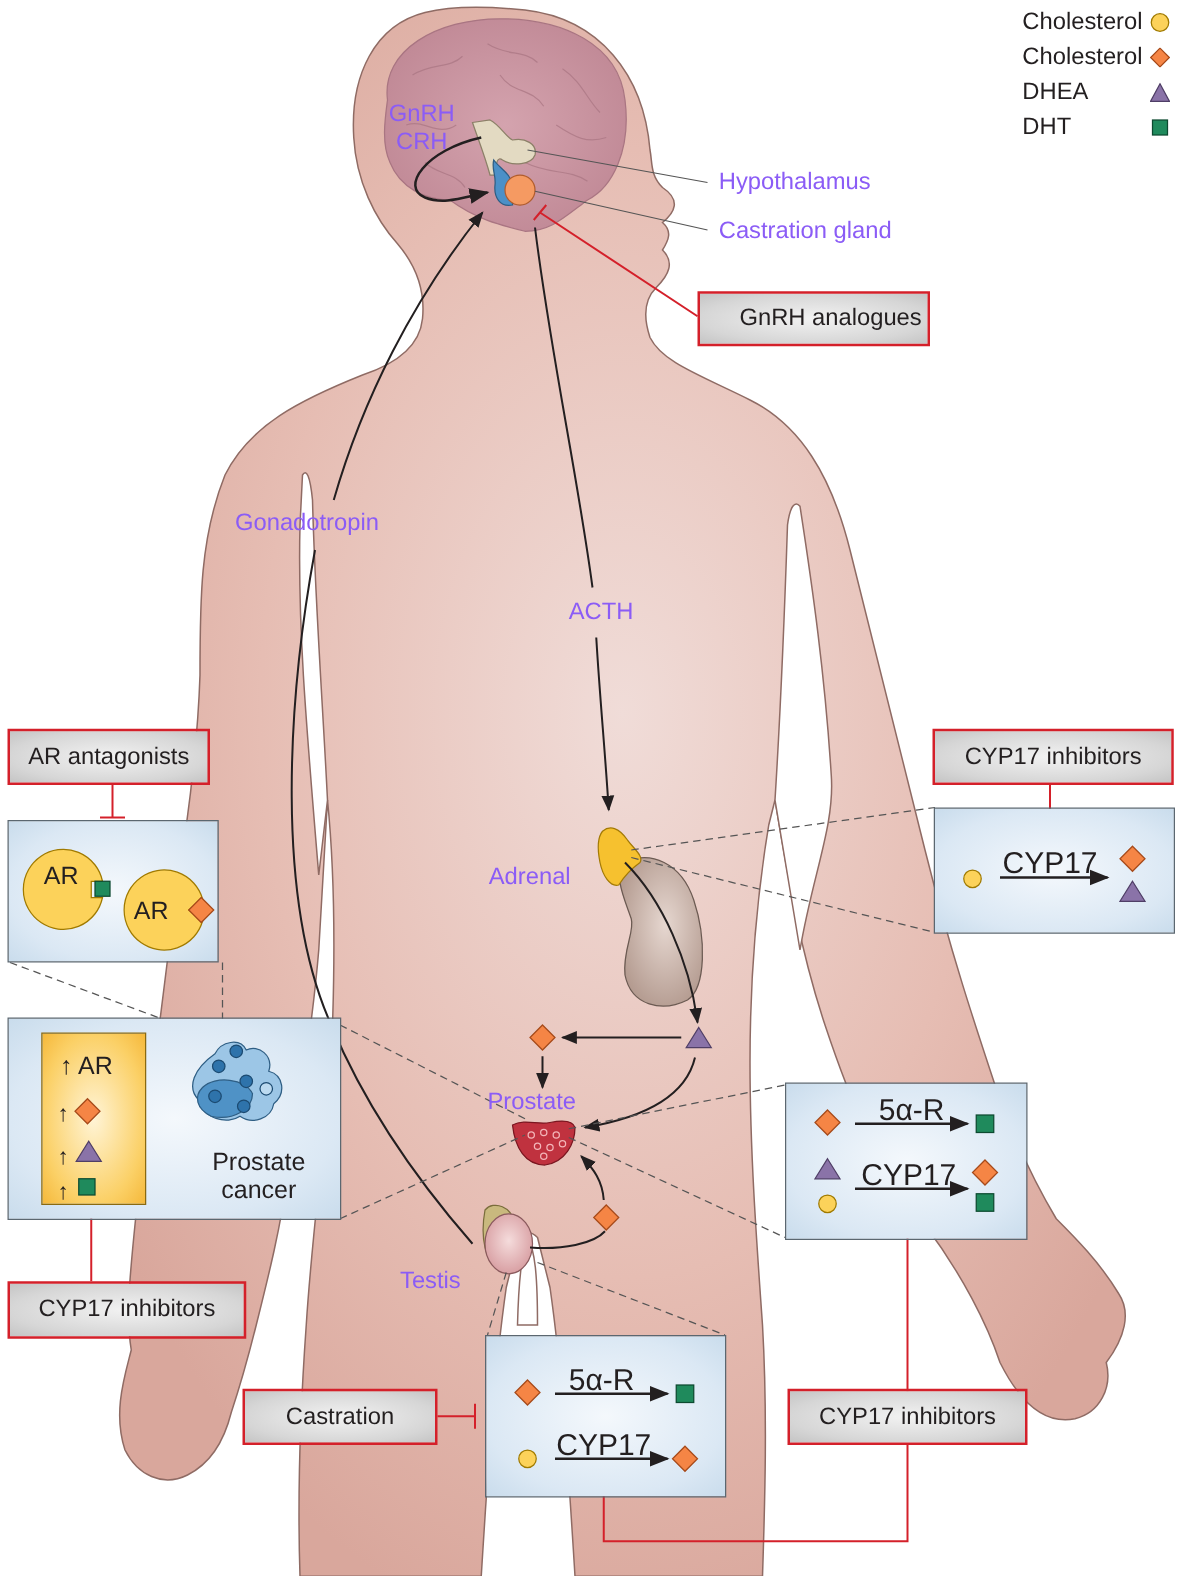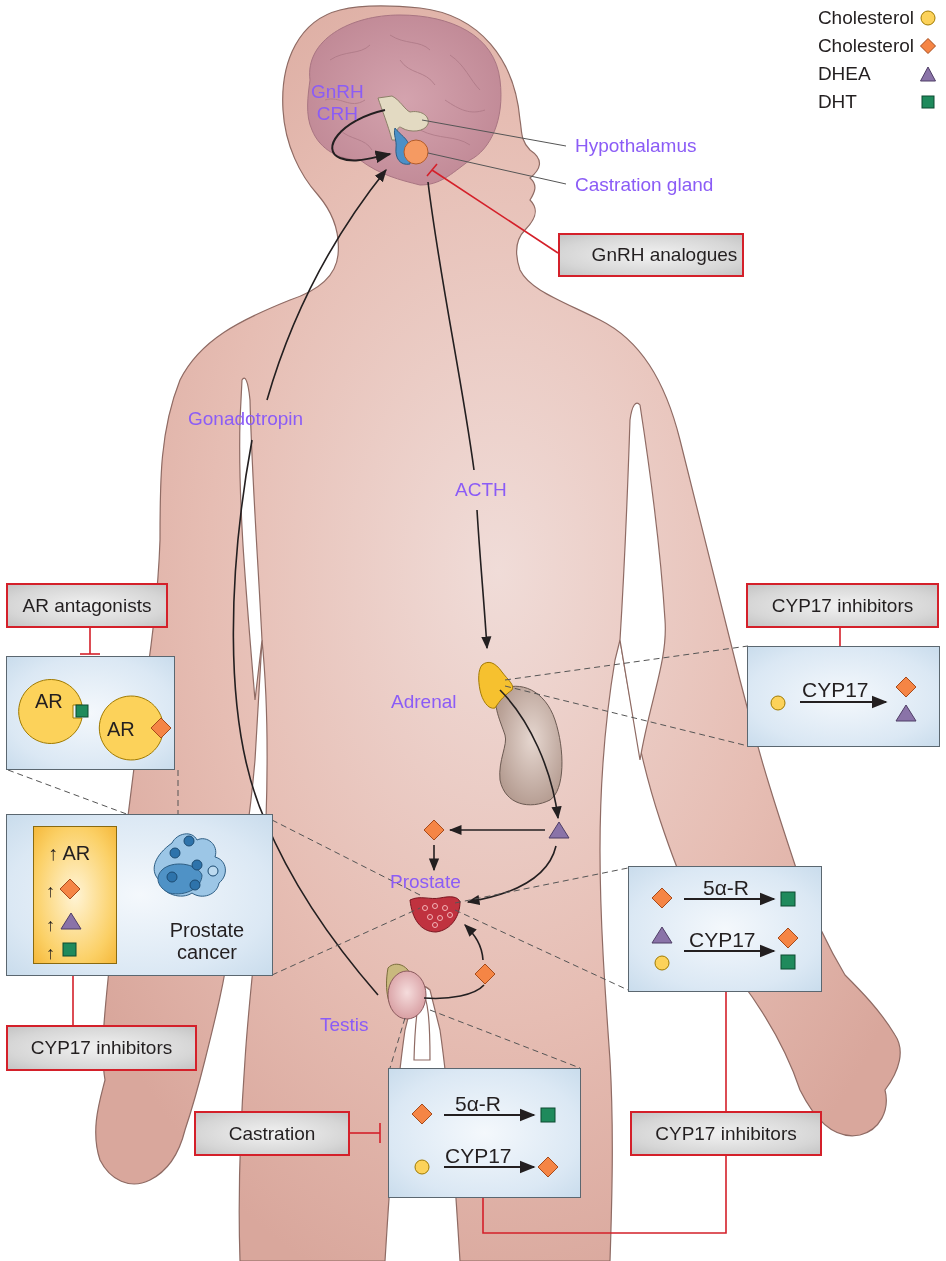--- a/index.html
+++ b/index.html
@@ -7,21 +7,21 @@
   #stage{position:absolute;left:0;top:0;width:946px;height:1261px;}
   svg text{font-family:"Liberation Sans",sans-serif;fill:#231f20;}
   .lbl{position:absolute;font-size:19px;line-height:1;white-space:nowrap;color:#8b5cf6;}
   .drug{position:absolute;border:2px solid #d4202a;background:radial-gradient(ellipse at center,#f2f2f2 0%,#d6d6d6 70%,#c4c4c4 100%);
         display:flex;align-items:center;justify-content:center;font-size:19px;color:#231f20;box-sizing:border-box;white-space:nowrap;}
   .panel{position:absolute;border:1.5px solid #5b6770;background:radial-gradient(ellipse at center,#f4f8fc 0%,#dbe8f4 70%,#c9dcec 100%);box-sizing:border-box;}
   .legend{position:absolute;right:10px;top:4px;text-align:right;}
   .legend .row{display:flex;justify-content:space-between;align-items:center;height:28px;font-size:19px;}
   .legend .row span.t{margin-right:6px;}
   .sym{display:inline-block;width:16px;height:16px;}
-  .enz{position:absolute;font-size:21px;line-height:1;}
+  .enz{position:absolute;font-size:24px;line-height:1;}
 </style>
 </head>
 <body>
 
 <div id="stage">
 <svg width="946" height="1261" viewBox="0 0 946 1261" xmlns="http://www.w3.org/2000/svg" style="position:absolute;left:0;top:0">
   <defs>
     <radialGradient id="skinGrad" cx="50%" cy="45%" r="60%">
       <stop offset="0%" stop-color="#f0dcd8"></stop>
       <stop offset="60%" stop-color="#e6bdb3"></stop>

